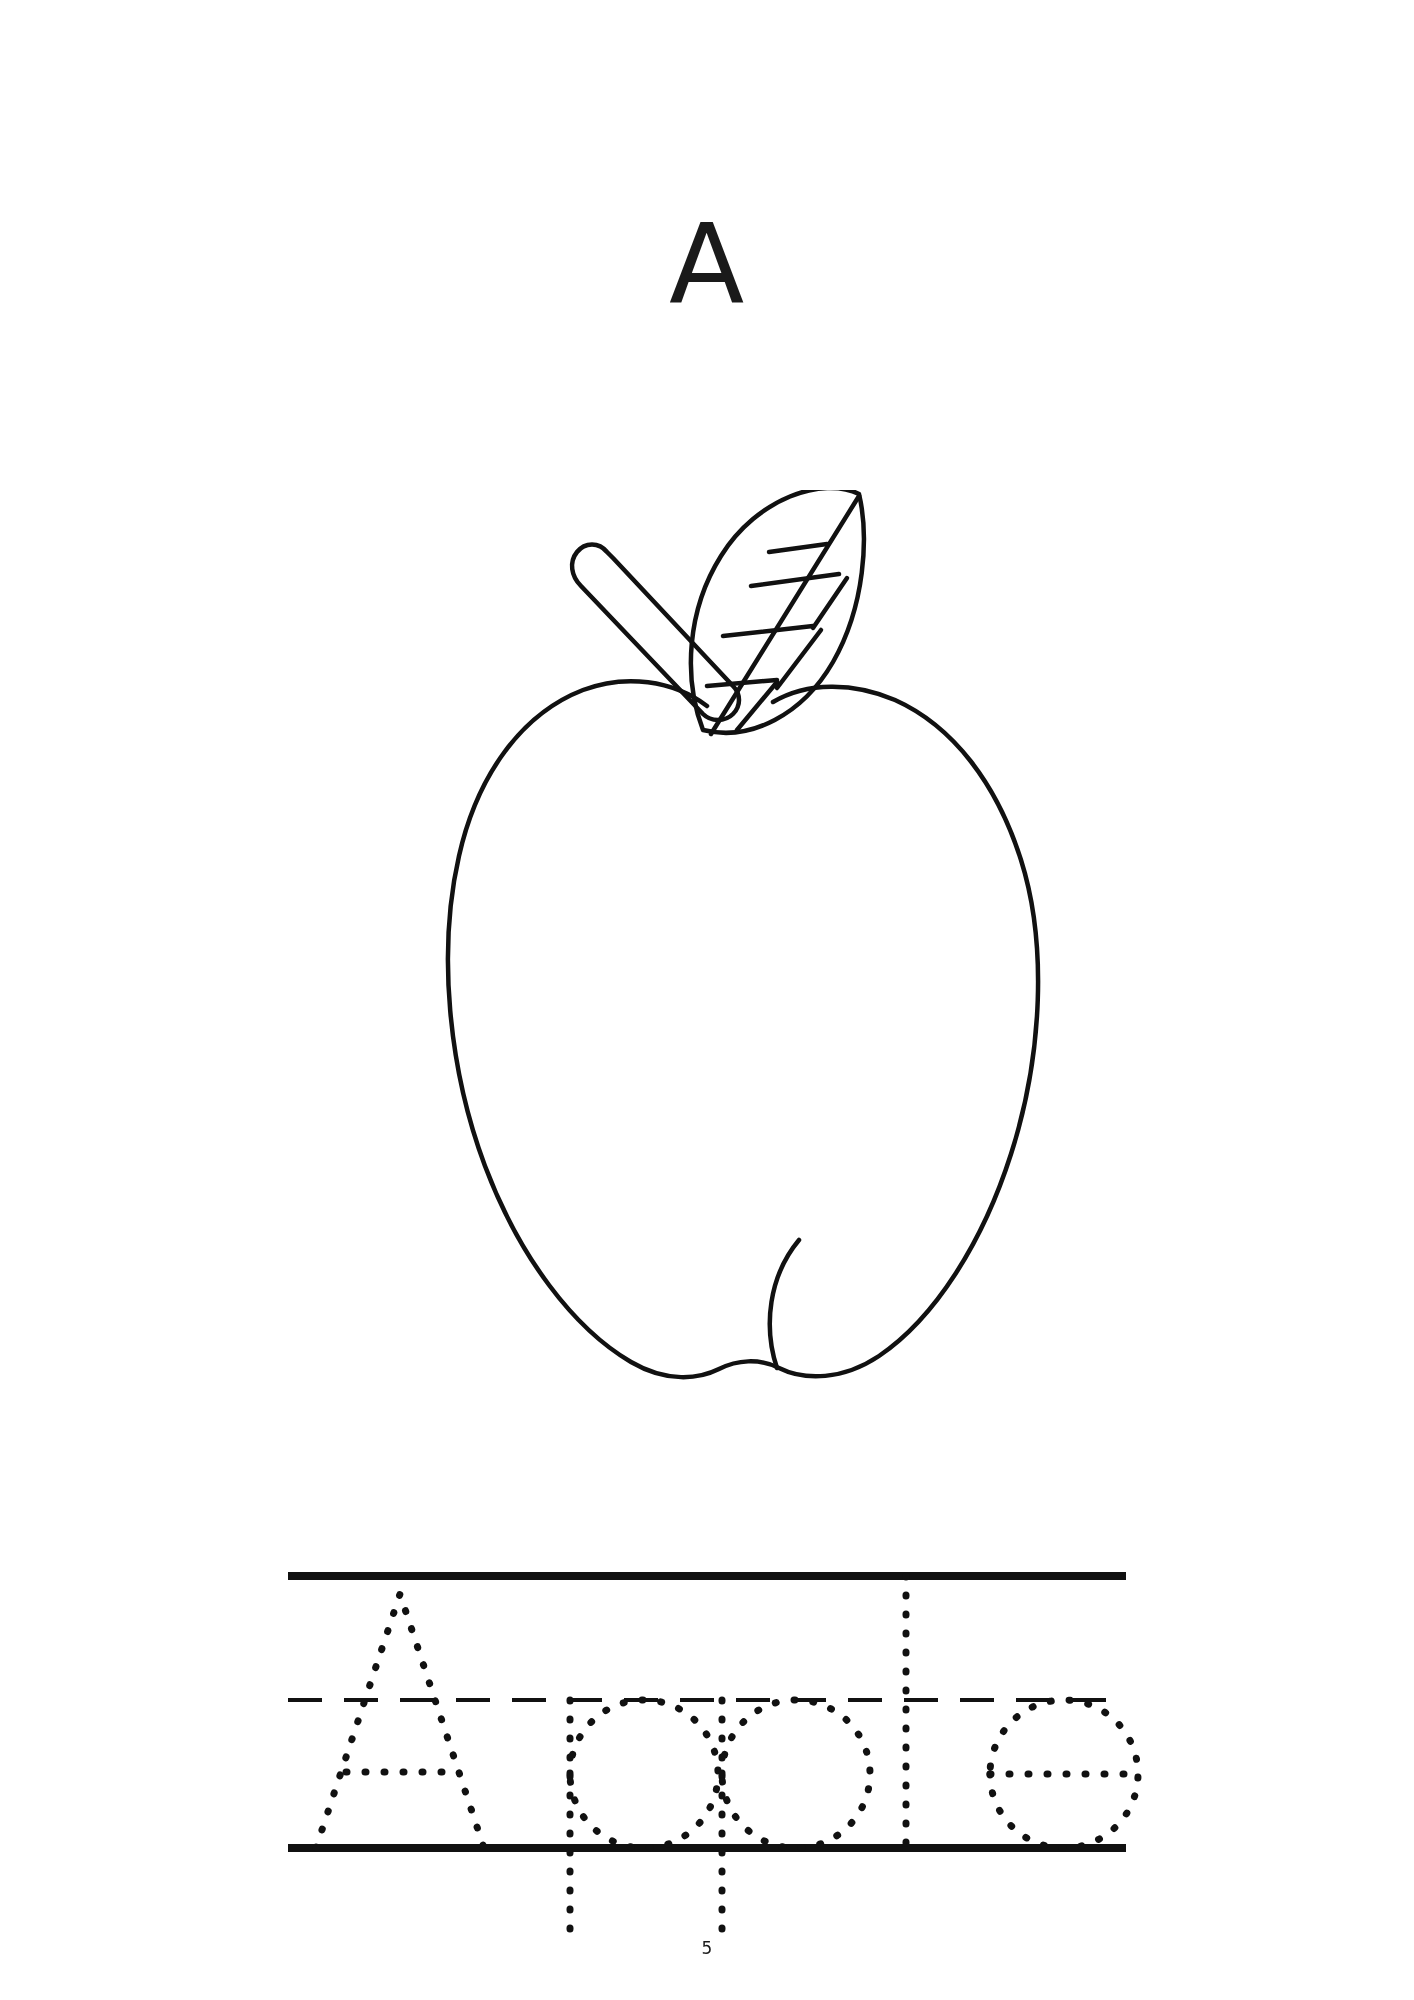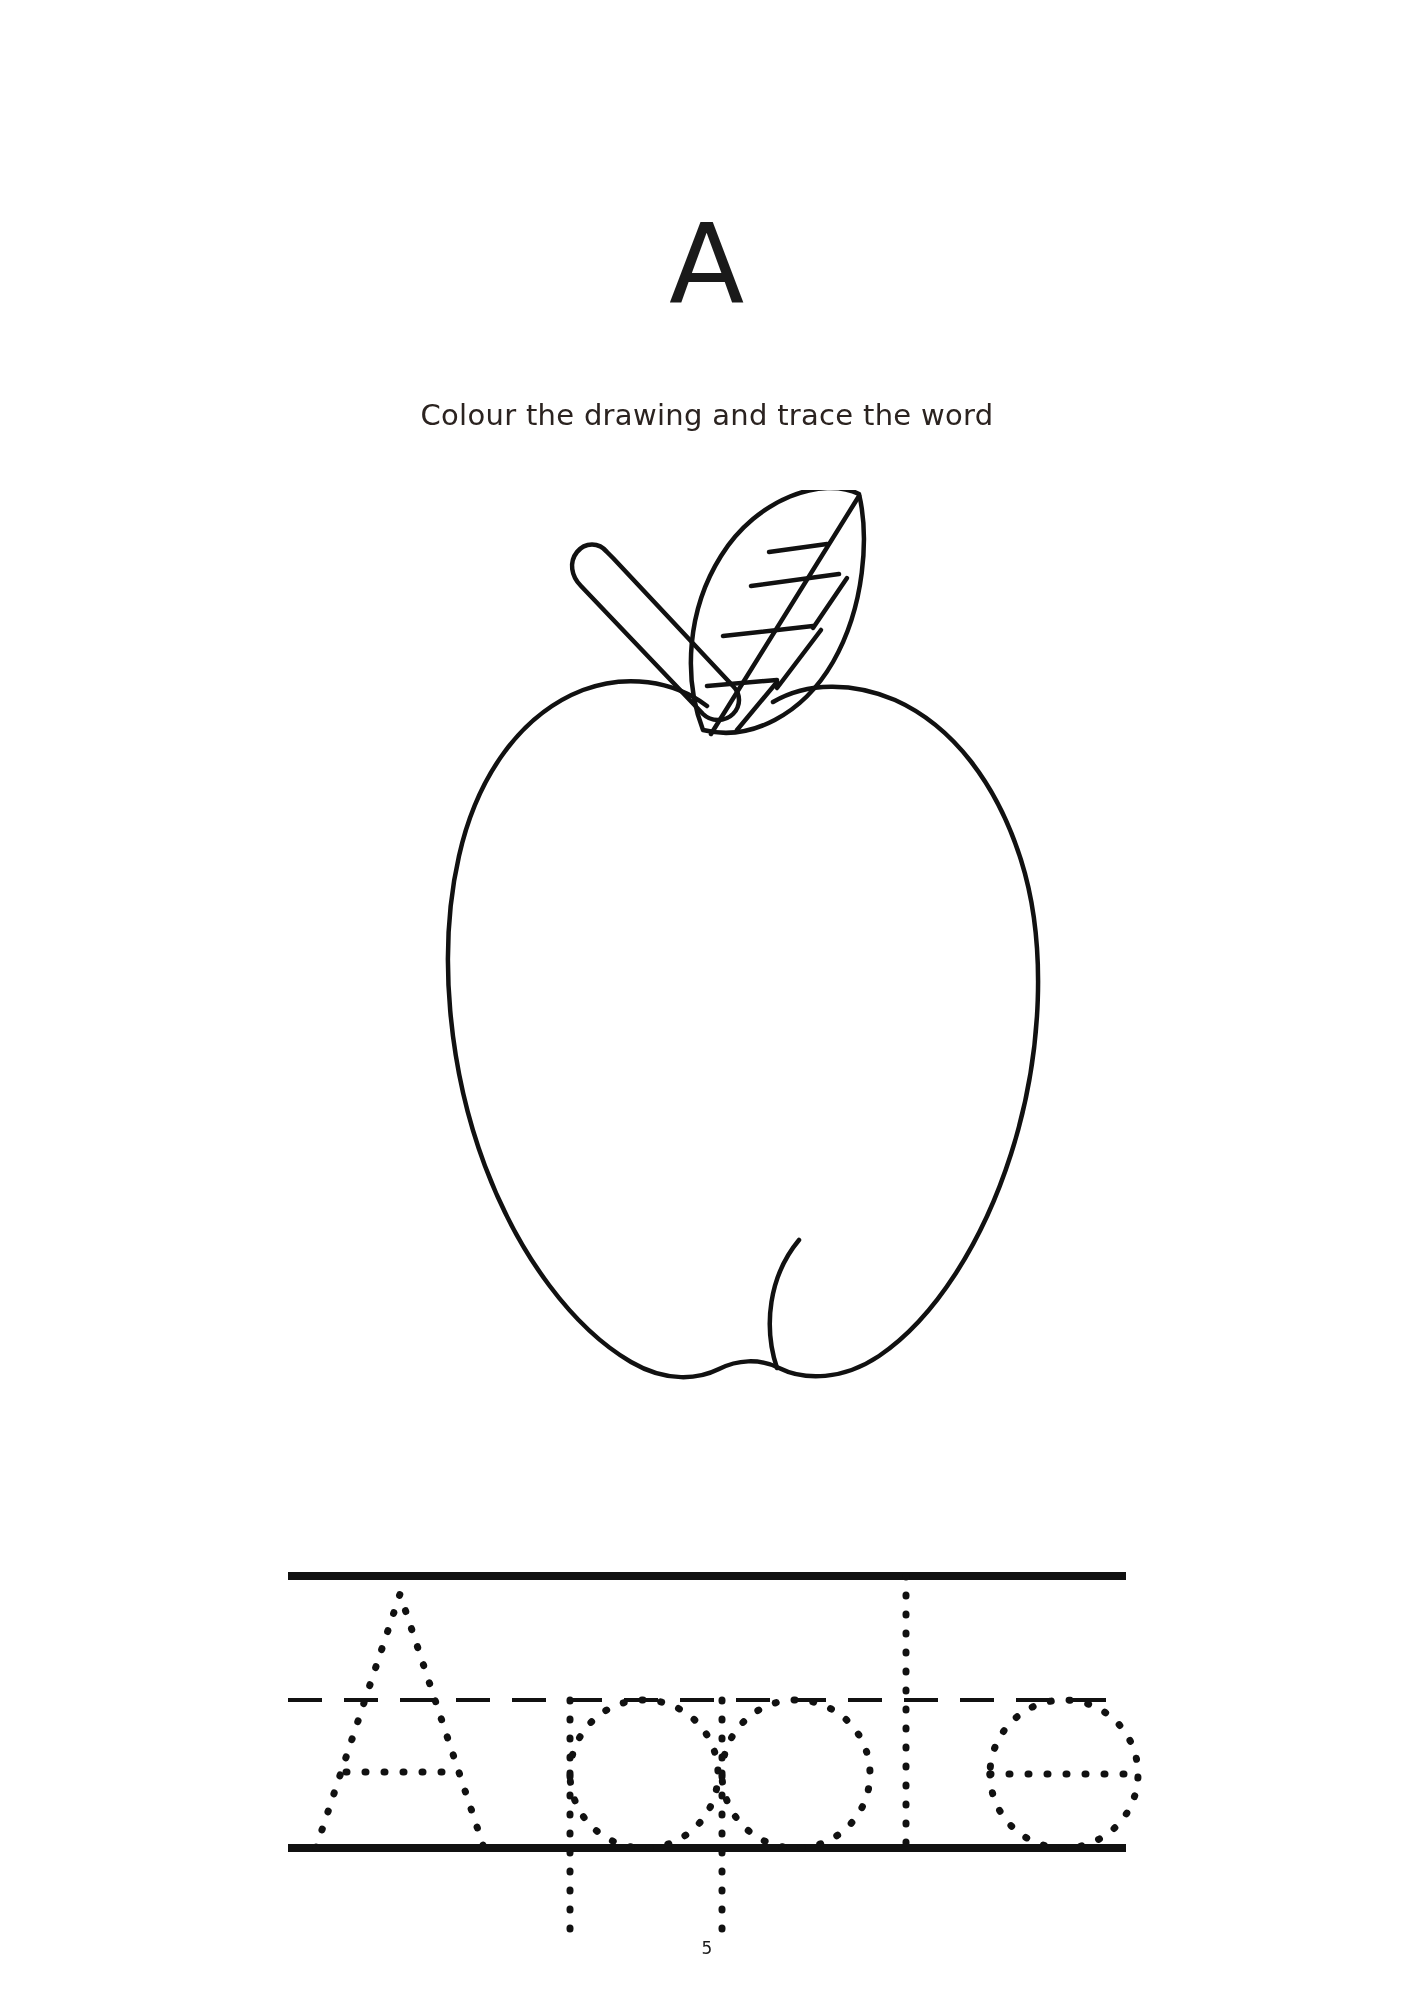--- a/index.html
+++ b/index.html
@@ -72,21 +72,20 @@
     color: #1a1a1a;
   }
 </style>
 </head>
 <body>
 
 <div class="page">
 
   <div class="letter-heading">A</div>
 
-  <div class="instruction">Colour the drawing and trace the word</div>
 
   <div class="illustration">
     <svg width="800" height="1060" viewBox="0 0 800 1060">
       <g fill="none" stroke="#111111" stroke-width="4.5" stroke-linecap="round" stroke-linejoin="round">
 
         <path d="M400 216
                  C 366 190 318 184 276 200
                  C 214 224 170 286 152 366
                  C 130 462 142 580 178 676
                  C 212 766 266 838 324 872

